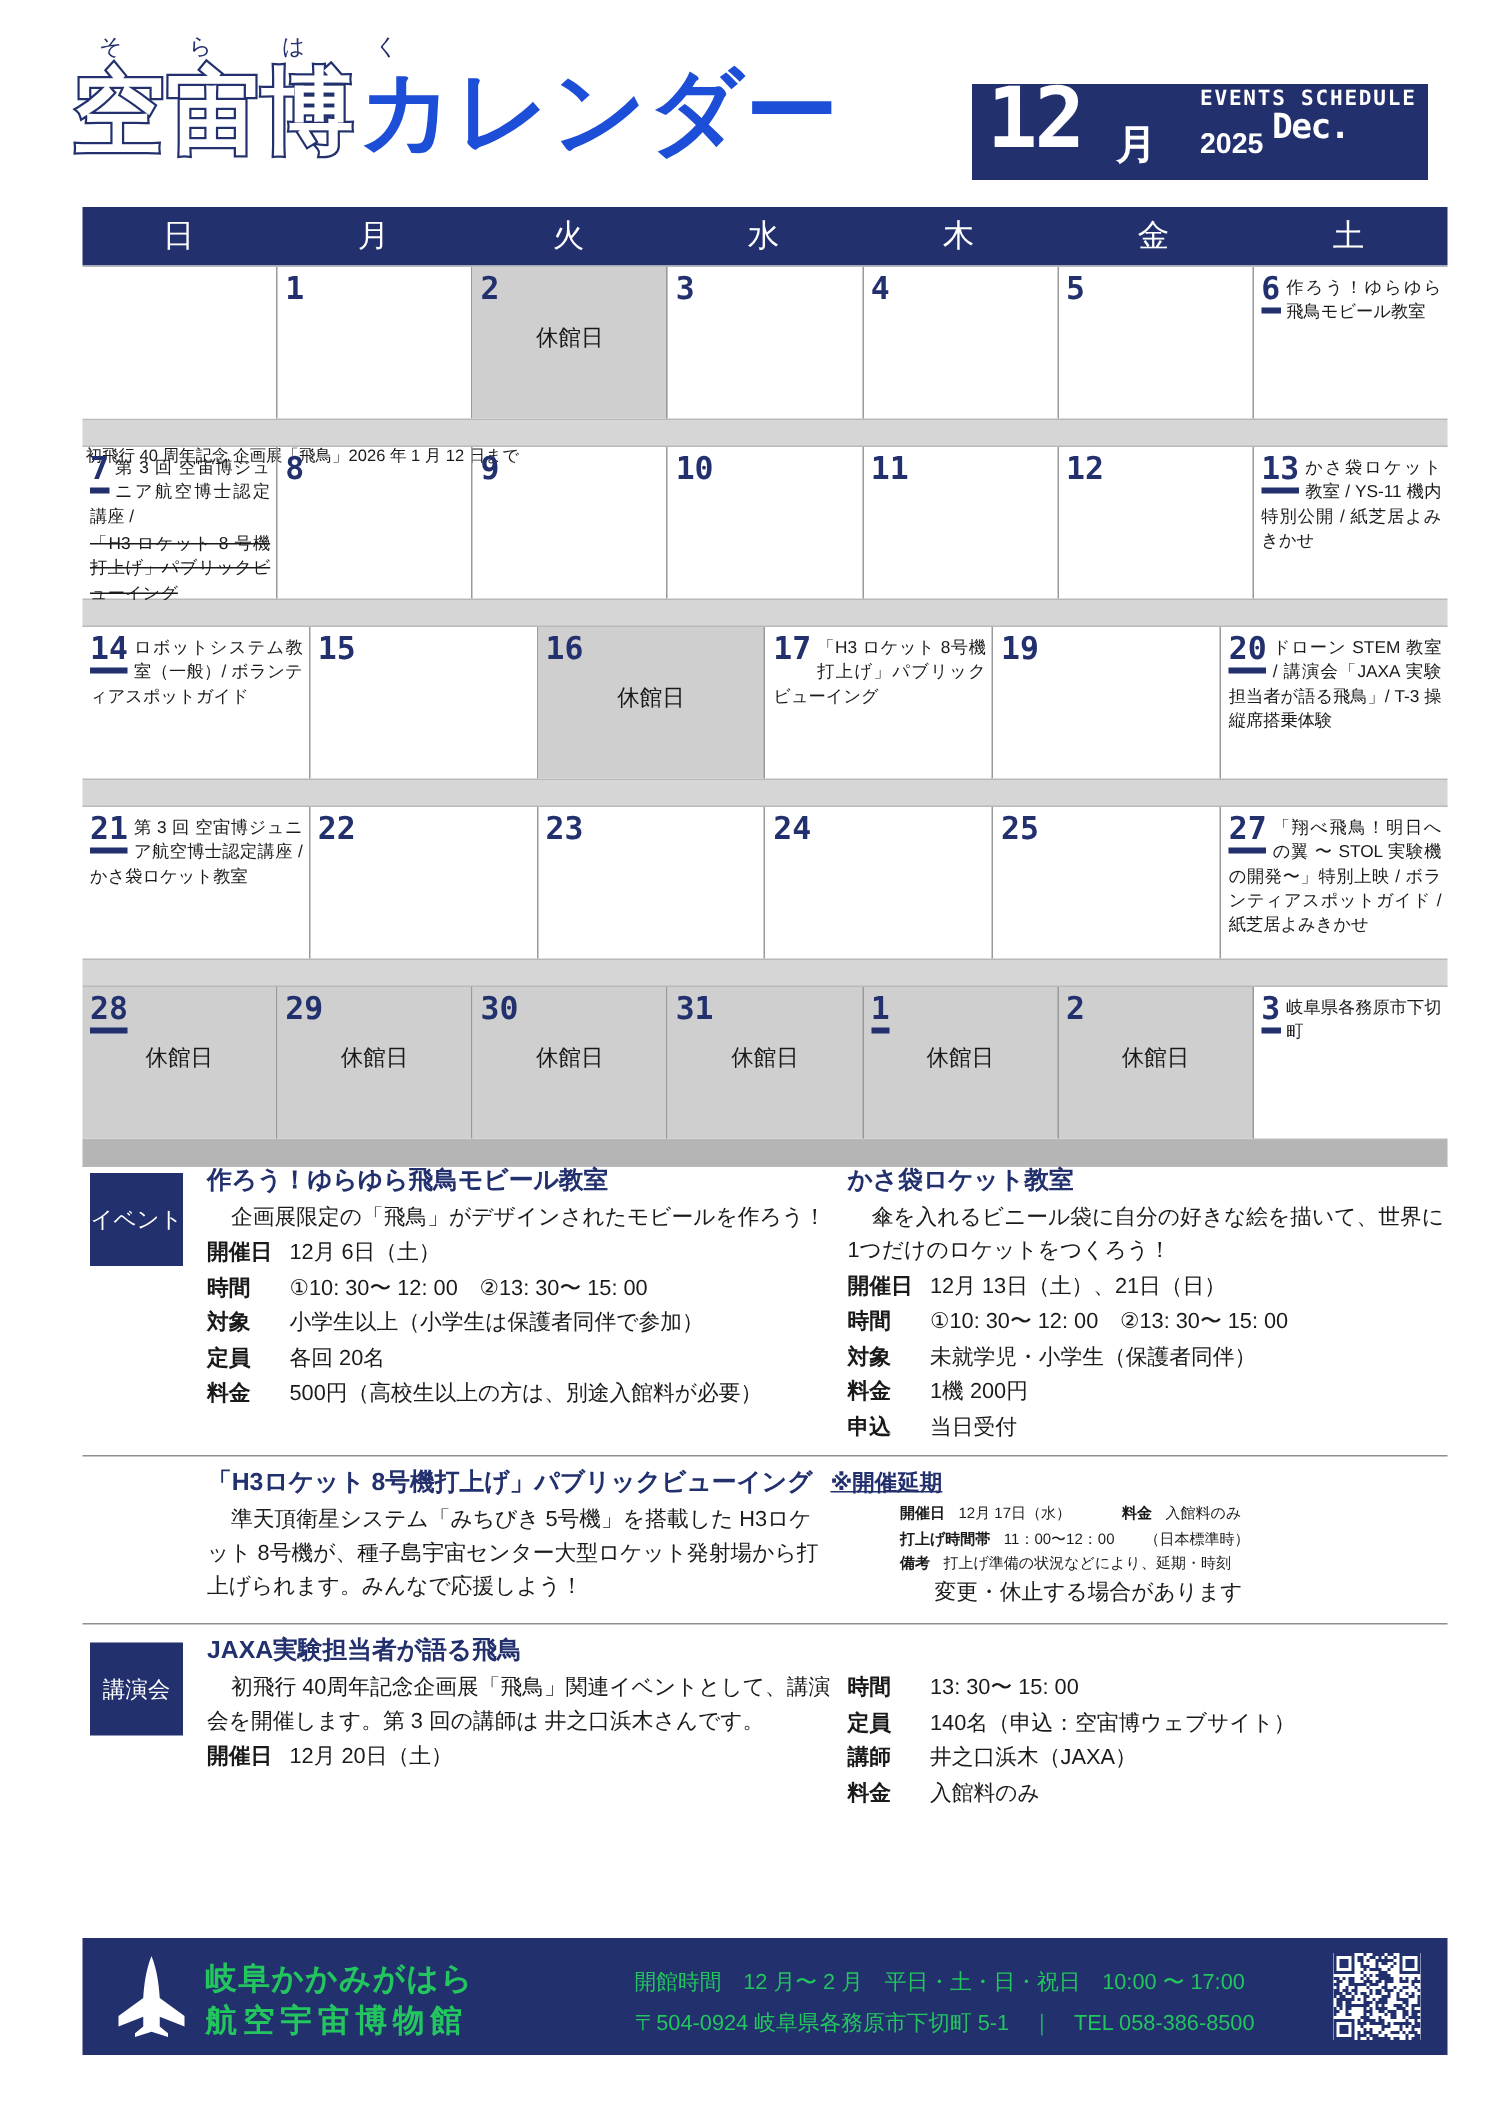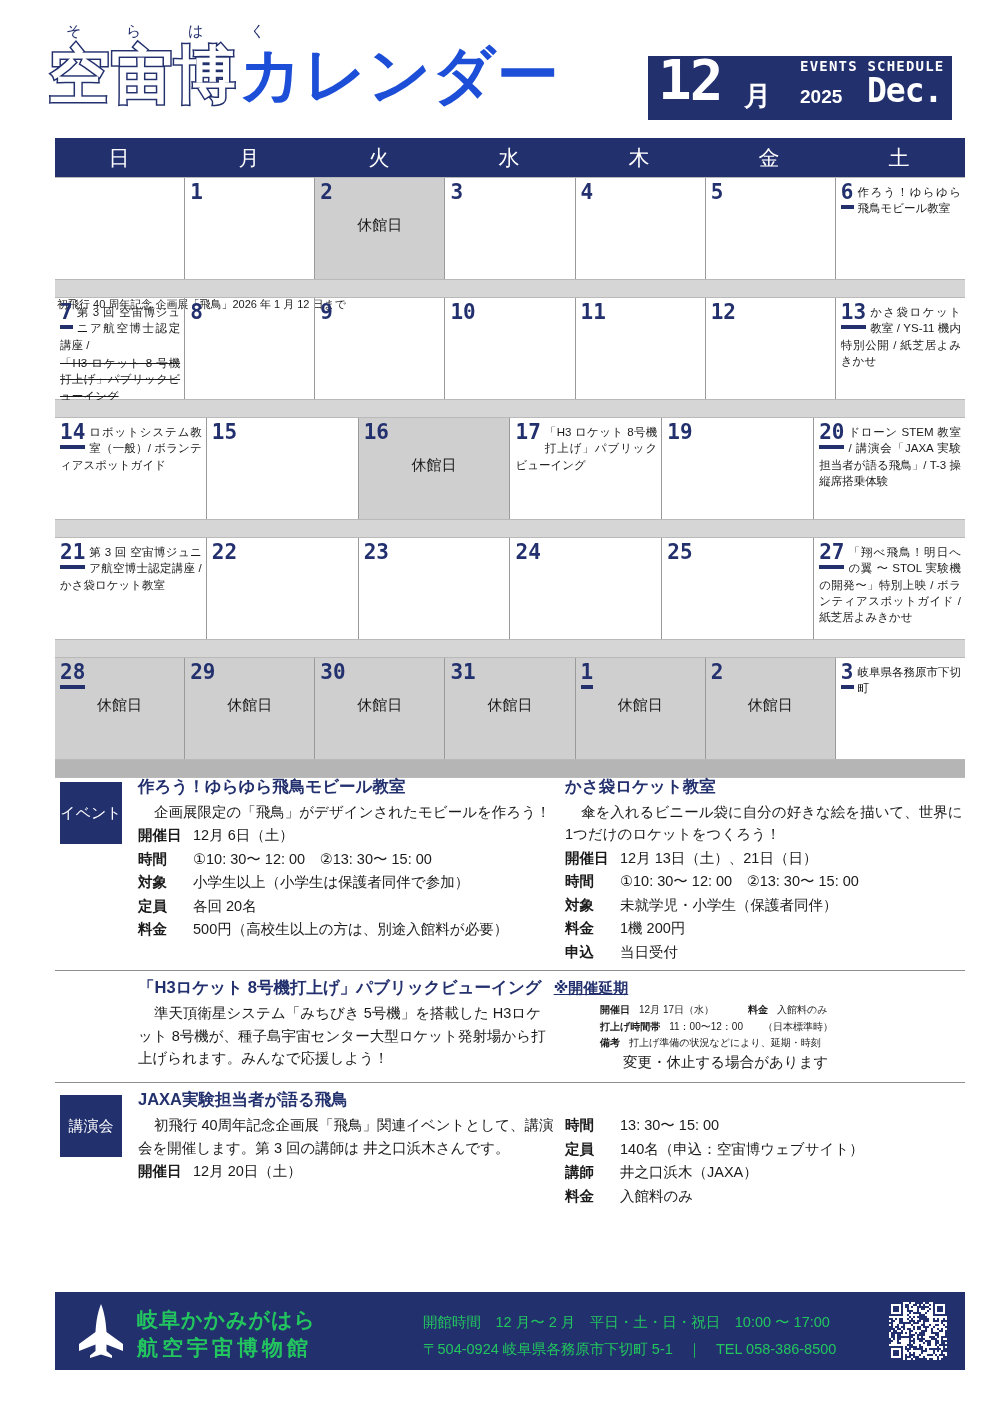--- a/index.html
+++ b/index.html
@@ -90,22 +90,22 @@
   }
   .year-small {
     position: absolute;
     left: 152px; top: 30px;
     font-size: 19px;
     font-weight: bold;
     font-family: Liberation Sans, sans-serif;
   }
   .dec-label {
     position: absolute;
-    left: 219px; top: 18px;
-    font-size: 33px;
+    left: 200px; top: 18px;
+    font-size: 23px;
     font-weight: bold;
     font-family: "DejaVu Sans Mono", monospace;
     letter-spacing: -1px;
     line-height: 1;
   }
 
   
   .cal {
     position: absolute;
     left: 55px; top: 138px;

